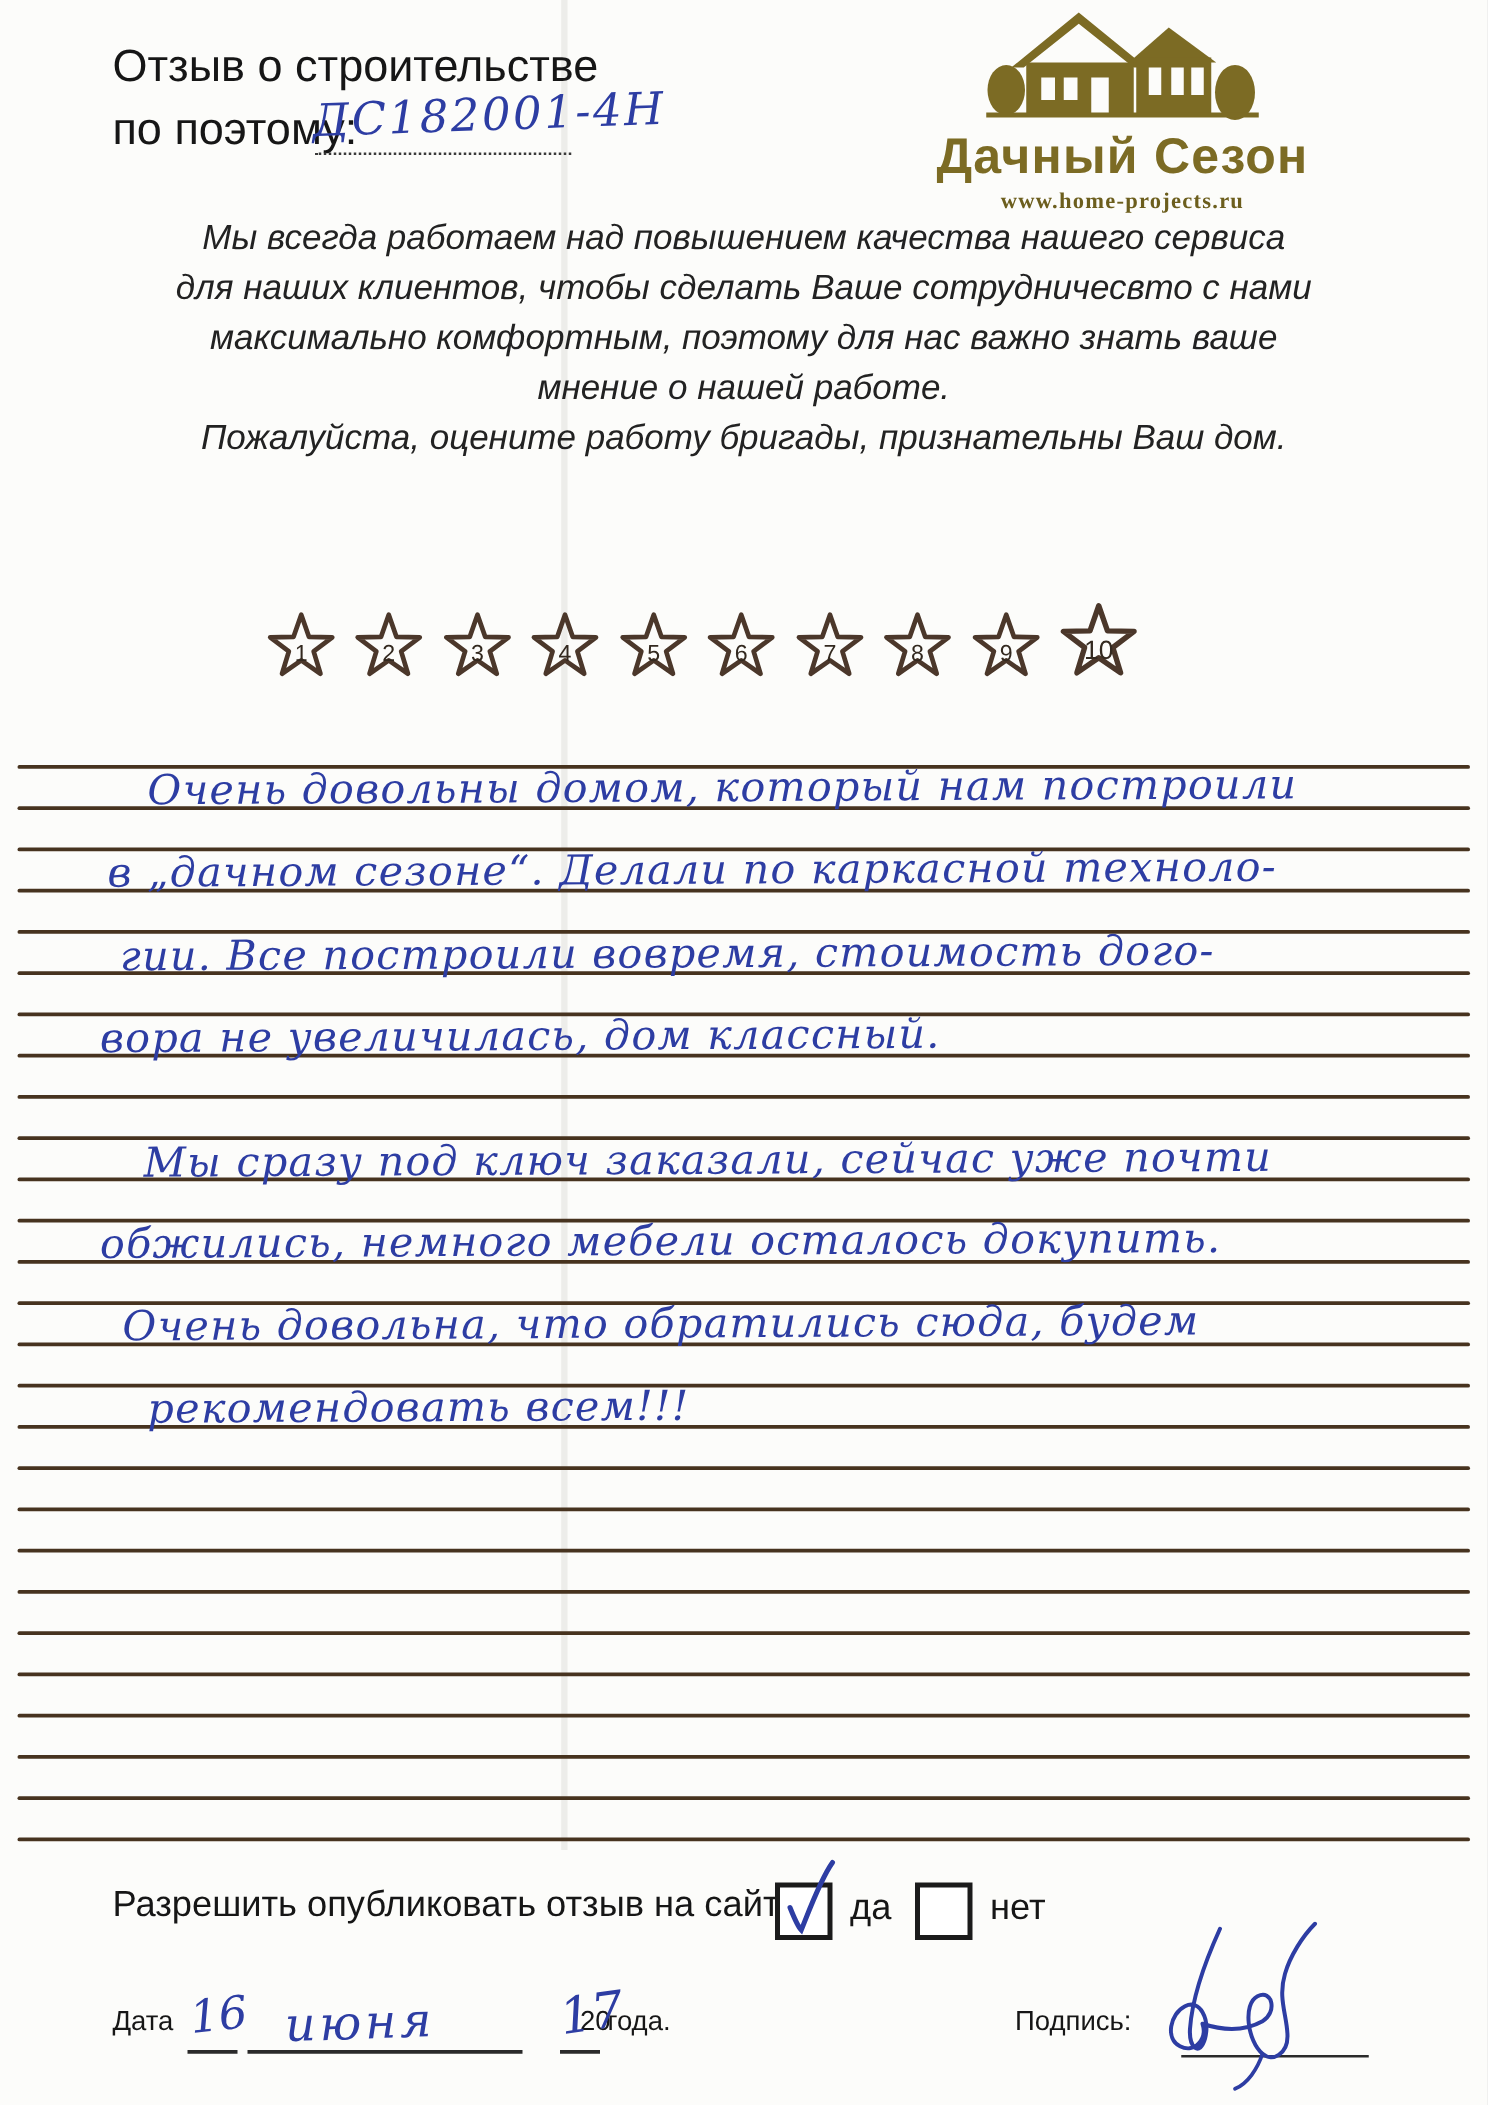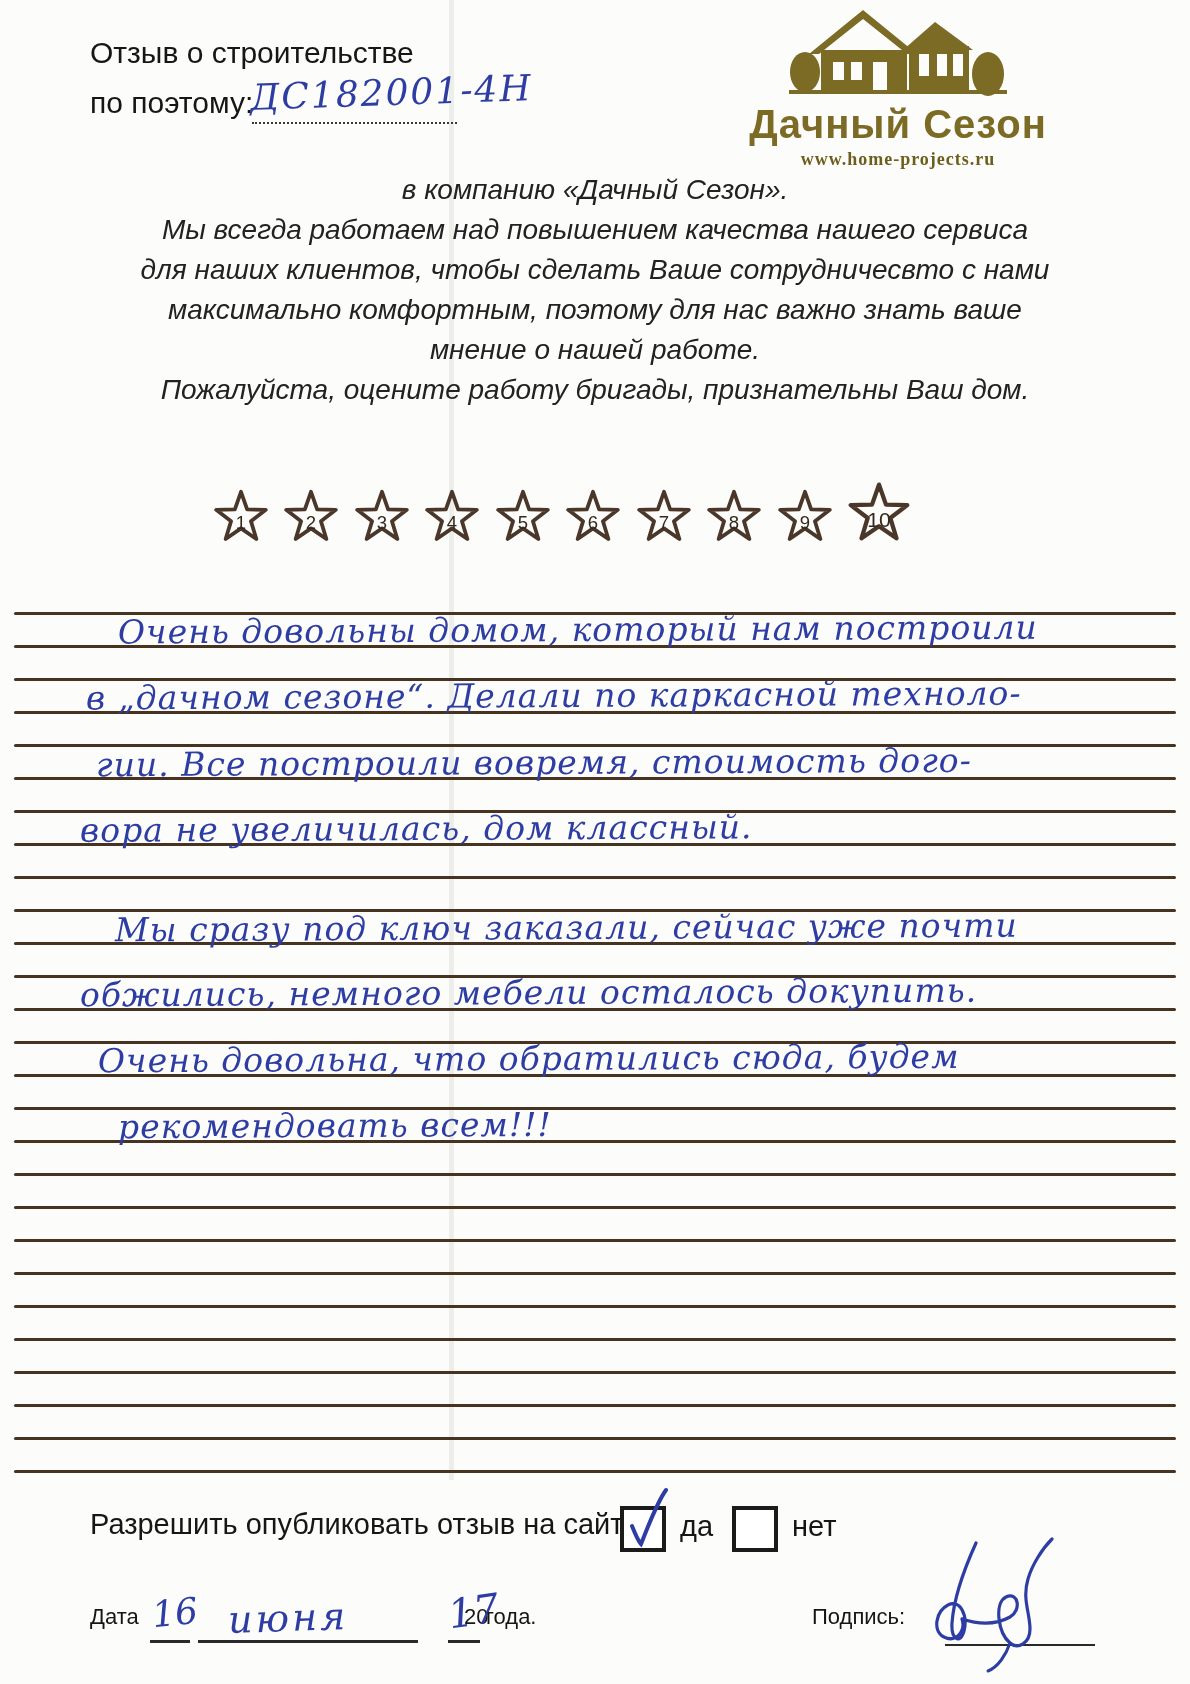--- a/index.html
+++ b/index.html
@@ -7,21 +7,21 @@
     position:relative;
     width:1190px;height:1684px;
     margin:0 auto;
     background:#fcfcfa;
     overflow:hidden;
     font-family:"Liberation Sans",sans-serif;
     color:#1c1c1c;
   }
   .abs{position:absolute;}
   
-  .form-title{font-size:30px;font-weight:500;color:#161616;line-height:50px;white-space:nowrap;}
+  .form-title{font-size:36px;font-weight:500;color:#161616;line-height:50px;white-space:nowrap;}
   .contract-hand{
     font-family:"DejaVu Serif",serif;font-style:italic;
     font-size:36px;letter-spacing:2px;white-space:nowrap;
     transform:rotate(-2deg);
   }
   .contract-line{border-top:2px dotted #3a3a3a;width:205px;}
   
   .logo-wrap{left:728px;top:6px;width:340px;text-align:center;}
   .logo-name{font-size:40px;font-weight:bold;letter-spacing:1px;text-align:center;}
   .logo-site{font-family:"Liberation Serif",serif;font-weight:bold;font-size:18px;letter-spacing:1px;margin-top:2px;}
@@ -78,21 +78,20 @@
         <rect x="170" y="48" width="10" height="22" fill="#fcfcfa"></rect>
         <ellipse cx="205" cy="68" rx="16" ry="22"></ellipse>
         <rect x="6" y="84" width="218" height="4"></rect>
       </g>
     </svg>
     <div class="logo-name" style="color: rgb(124, 107, 36);">Дачный Сезон</div>
     <div class="logo-site" style="color: rgb(108, 94, 29);">www.home-projects.ru</div>
   </div>
 
   <div class="abs intro">
-    <div>в компанию «Дачный Сезон».</div>
     <div>Мы всегда работаем над повышением качества нашего сервиса</div>
     <div>для наших клиентов, чтобы сделать Ваше сотрудничесвто с нами</div>
     <div>максимально комфортным, поэтому для нас важно знать ваше</div>
     <div>мнение о нашей работе.</div>
     <div>Пожалуйста, оцените работу бригады, признательны Ваш дом.</div>
   </div>
 
   <div class="abs stars-row">
       <div class="star"><svg viewBox="0 0 100 100" width="58" height="58">
           <polygon points="50,10 60.6,40.4 92.8,41.1 67.1,60.6 76.5,91.4 50,73 23.5,91.4 32.9,60.6 7.2,41.1 39.4,40.4" fill="none" stroke="#4b372a" stroke-width="6.5" stroke-linejoin="round"></polygon>

